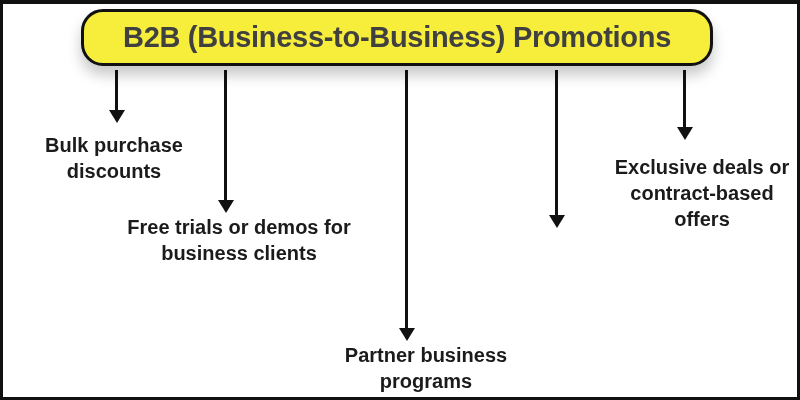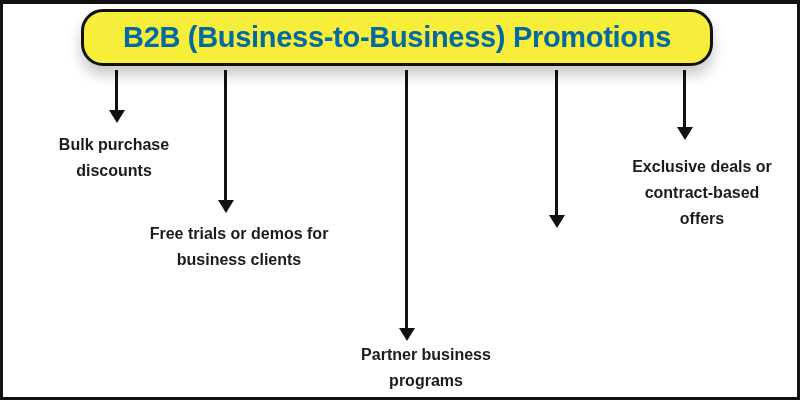--- a/index.html
+++ b/index.html
@@ -33,21 +33,21 @@
     display: flex;
     align-items: center;
     justify-content: center;
     box-shadow: 0 9px 14px rgba(0,0,0,0.22);
     z-index: 2;
   }
   .title-text {
     font-size: 29px;
     font-weight: bold;
     letter-spacing: -0.3px;
-    color: #0369a1;
+    color: #404040;
     white-space: nowrap;
   }
   .arrow {
     position: absolute;
     width: 3px;
     background: var(--outline, #111);
     z-index: 1;
   }
   .arrow::after {
     content: "";
@@ -58,35 +58,35 @@
     width: 0;
     height: 0;
     border-left: 8px solid transparent;
     border-right: 8px solid transparent;
     border-top: 13px solid var(--outline, #111);
   }
   .branch-label {
     position: absolute;
     transform: translateX(-50%);
     text-align: center;
-    font-size: 16px;
+    font-size: 20px;
     font-weight: bold;
     line-height: 26px;
     color: var(--text, #1b1b1b);
     white-space: pre;
     z-index: 1;
   }
   
   #arrow-0 { left: 112px; top: 66px; height: 41px; }
   #arrow-1 { left: 221px; top: 66px; height: 131px; }
   #arrow-2 { left: 402px; top: 66px; height: 259px; }
   #arrow-3 { left: 552px; top: 66px; height: 146px; }
   #arrow-4 { left: 680px; top: 66px; height: 58px; }
   #label-0 { left: 111px; top: 128px; }
-  #label-1 { left: 236px; top: 217px; }
+  #label-1 { left: 236px; top: 210px; }
   #label-2 { left: 423px; top: 338px; }
   #label-3 { left: 553px; top: 229px; }
   #label-4 { left: 699px; top: 150px; }
 </style>
 </head>
 <body>
 
 <div class="frame">
 
   <div class="title-box">

